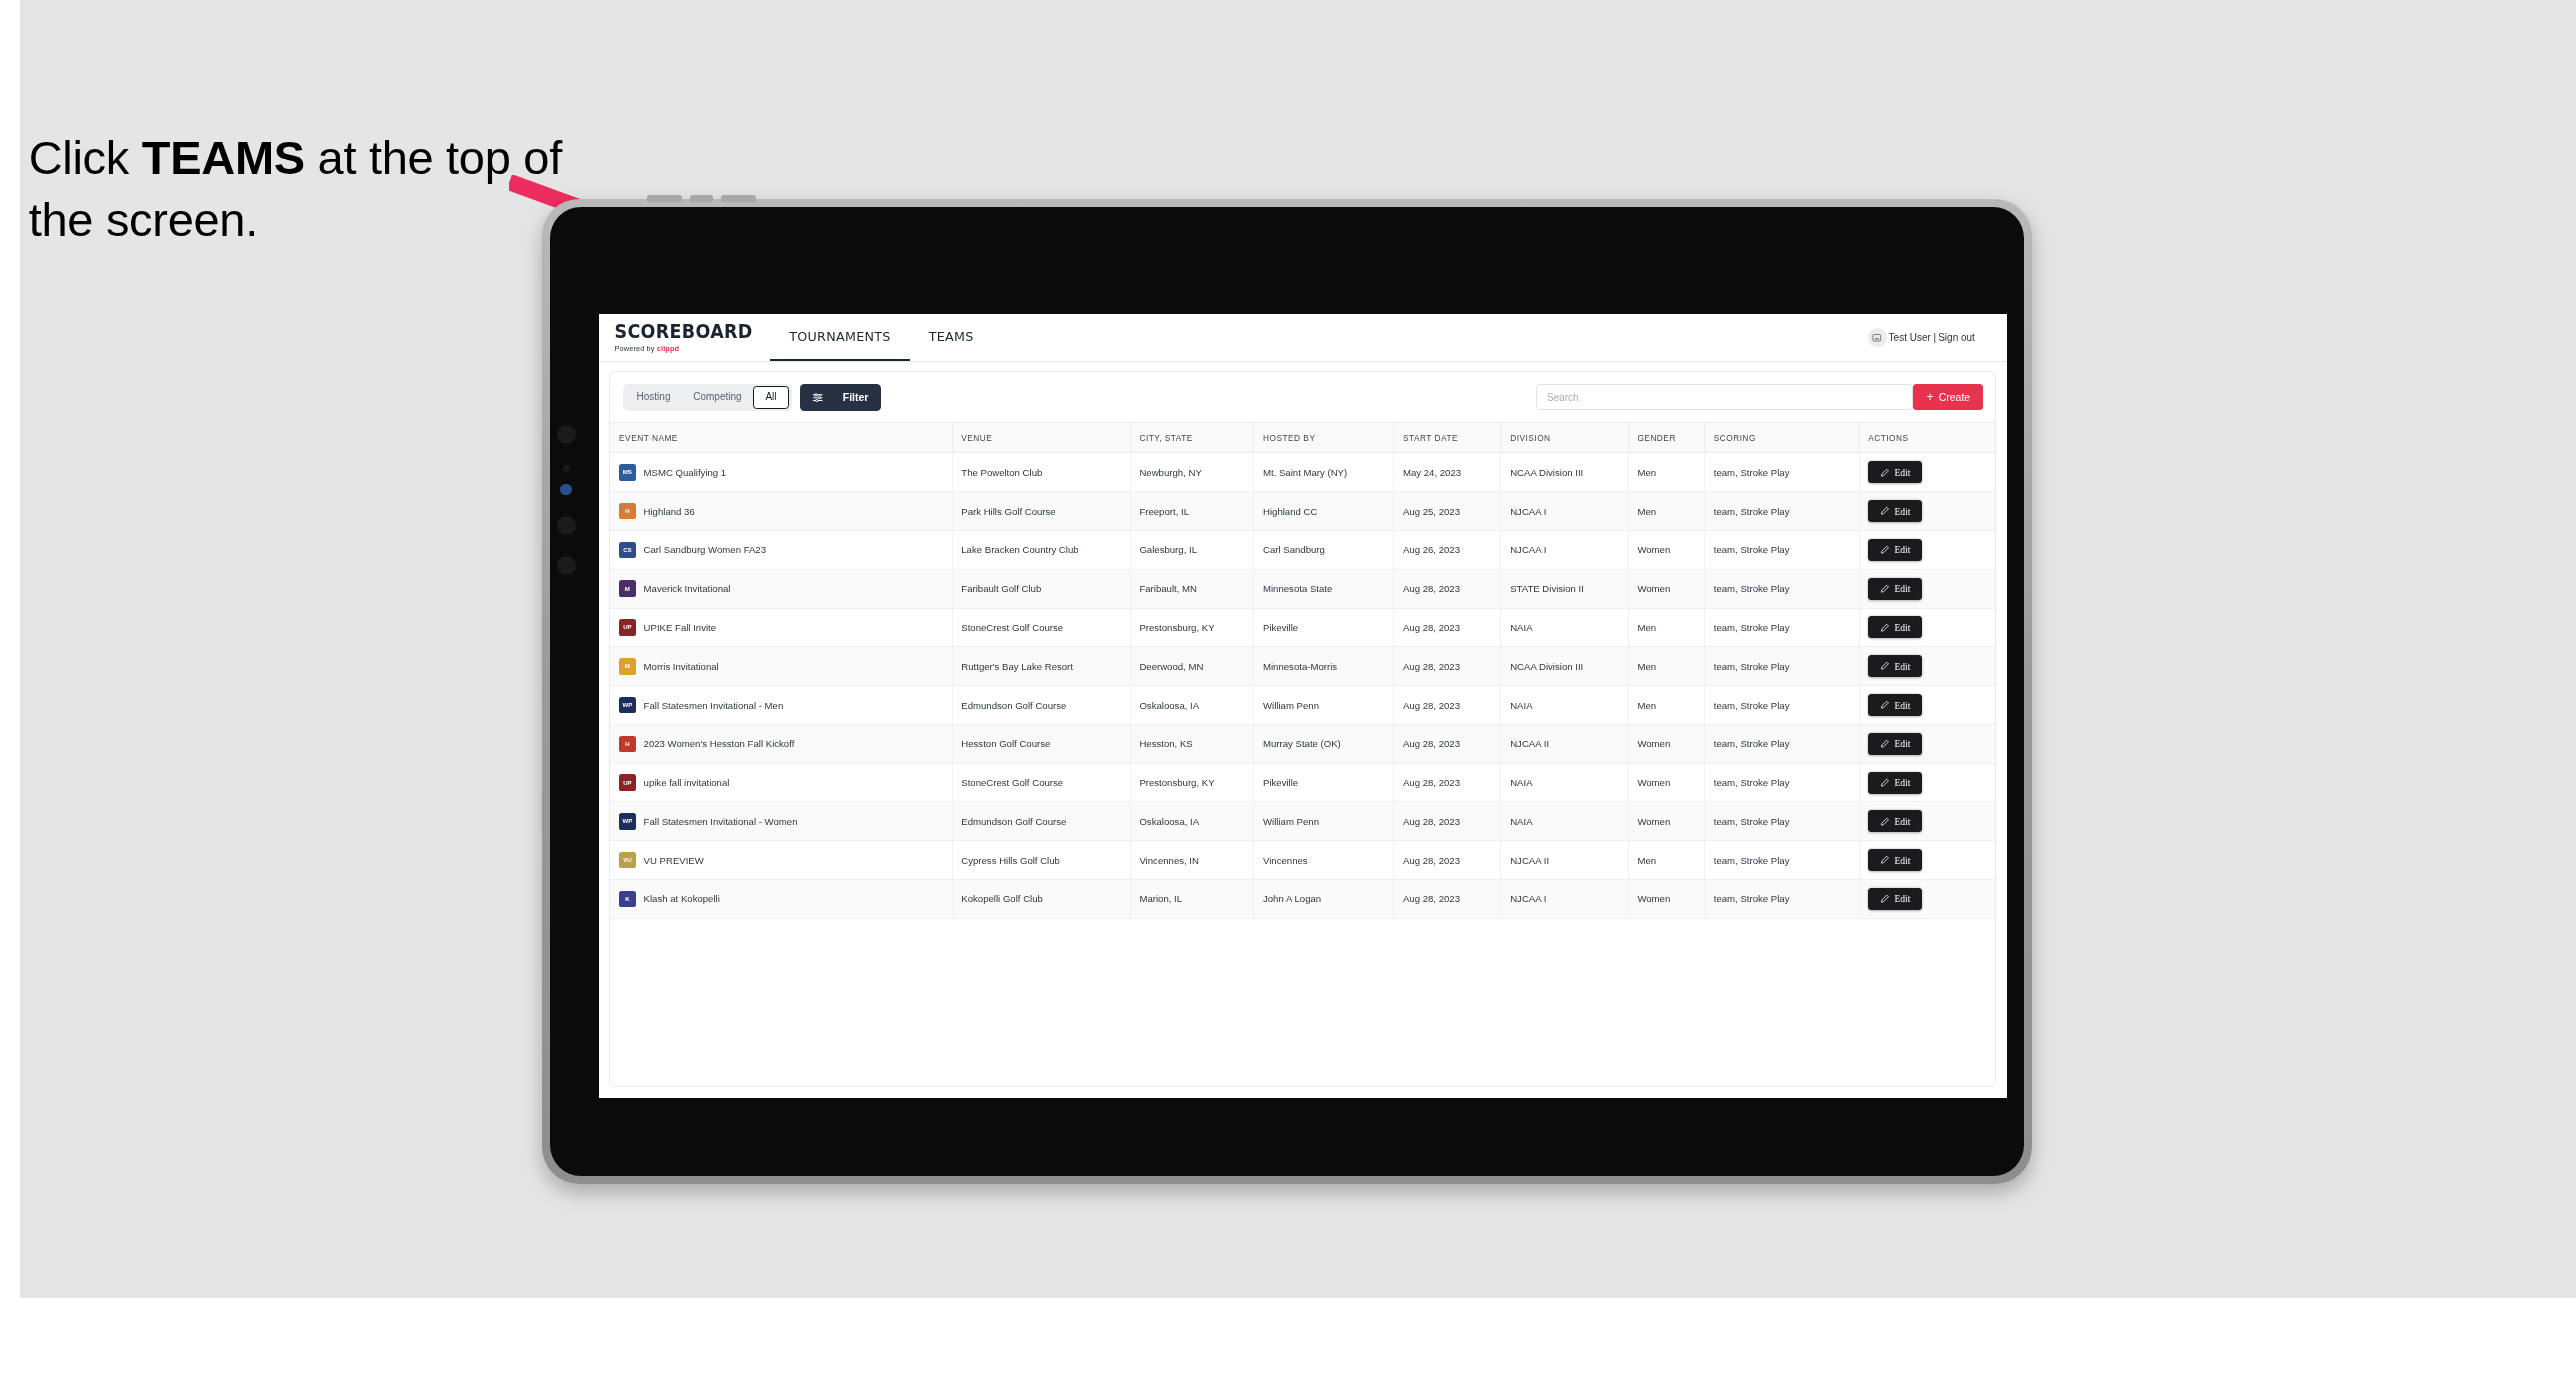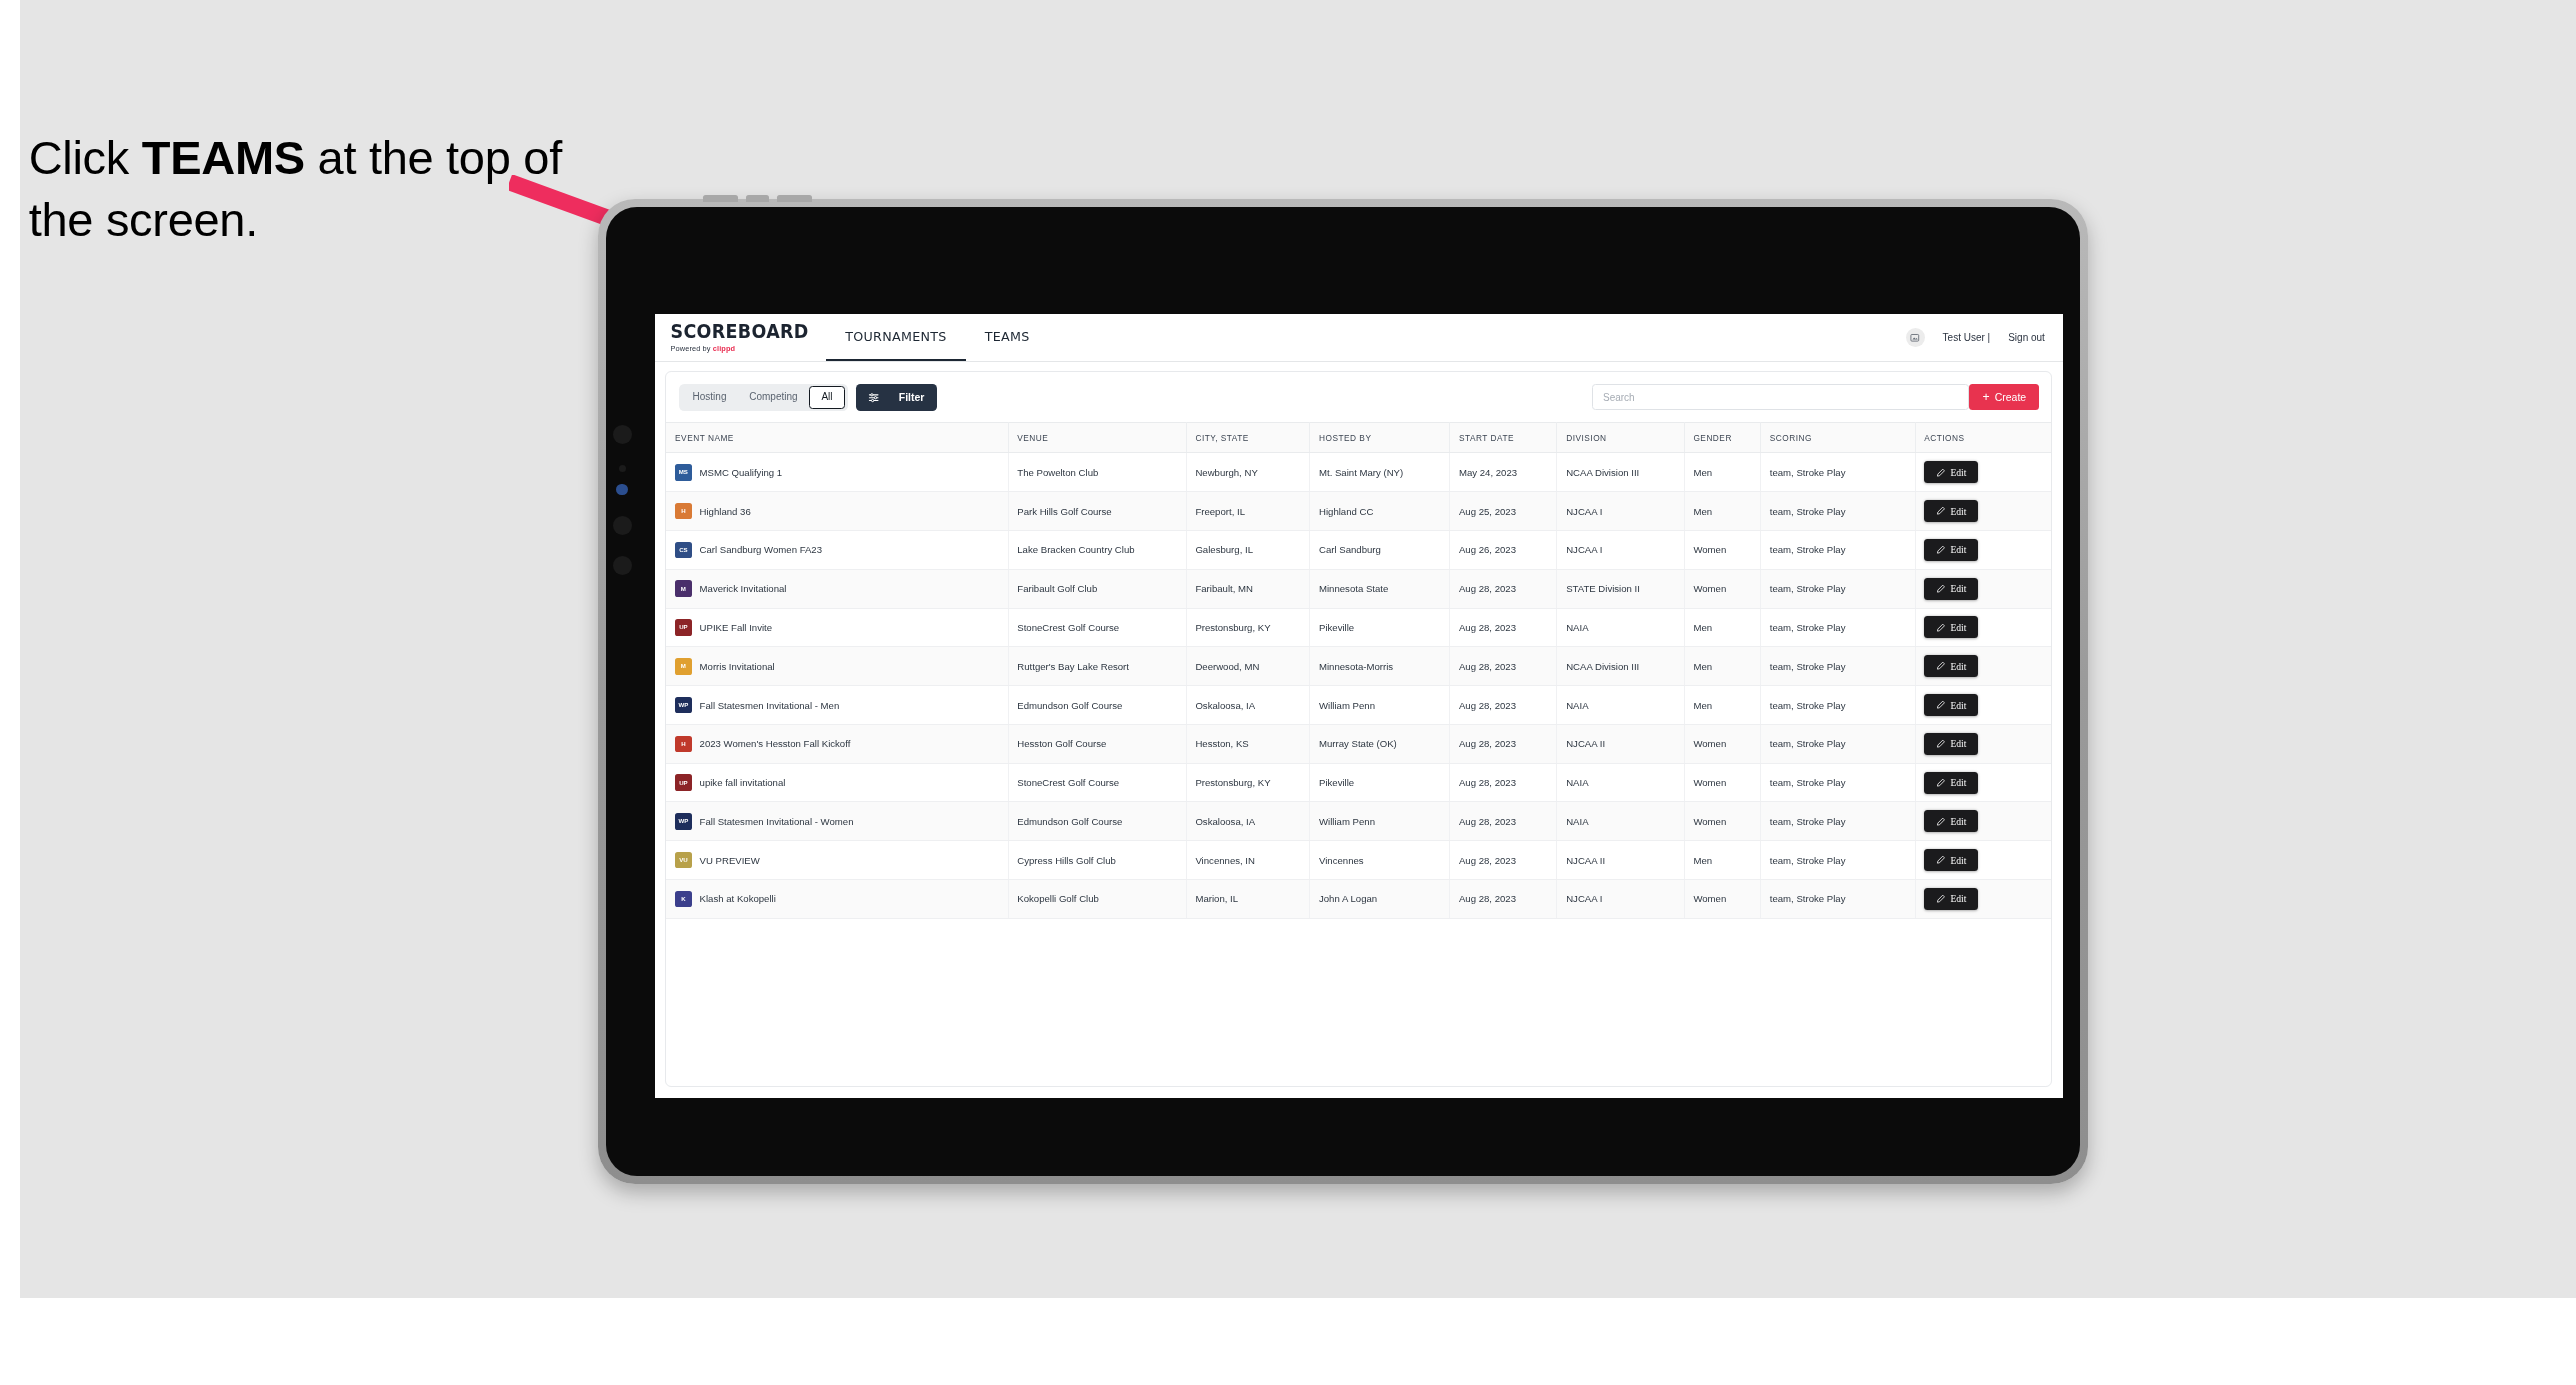--- a/index.html
+++ b/index.html
@@ -28,21 +28,21 @@
   .arrow-svg {
     position: absolute;
     left: 489px; top: 175px;
     width: 437px; height: 192px;
     pointer-events: none;
   }
 
   
   .tablet {
     position: absolute;
-    left: 578px; top: 199px;
+    left: 522px; top: 199px;
     width: 1490px; height: 985px;
     background: linear-gradient(180deg,#b9b9b9 0%, #9a9a9a 50%, #8e8e8e 100%);
     border-radius: 37px;
     padding: 7.9px;
     box-shadow: 0 8.7px 19px rgba(0,0,0,0.25);
   }
   .tablet-buttons {
     position: absolute; top: -4.4px; left: 105px;
     display: flex; gap: 7.9px;
   }
@@ -97,21 +97,21 @@
   .nav-tab {
     display: flex; align-items: center; padding: 0 19px;
     font-size: 12.7px; color: #1d2733; letter-spacing: 0.3px;
     cursor: pointer; border-bottom: 2.6px solid transparent;
     font-family: "DejaVu Sans", sans-serif;
   }
   .nav-tab.active { border-bottom-color: #1d2733; font-weight: 400; }
 
   .nav-right {
     margin-left: auto; display: flex; align-items: center;
-    gap: 18px; padding-right: 18px; text-align: right;
+    gap: 2px; padding-right: 32px; text-align: right;
   }
   .avatar {
     width: 19px; height: 19px; border-radius: 50%;
     background: #ececec; display: flex; align-items: center; justify-content: center;
   }
   .avatar svg { width: 9.6px; height: 9.6px; }
   .user-name { font-size: 10px; color: #2b3340; }
   .sign-out { font-size: 10px; color: #2b3340; cursor: pointer; }
 
   

